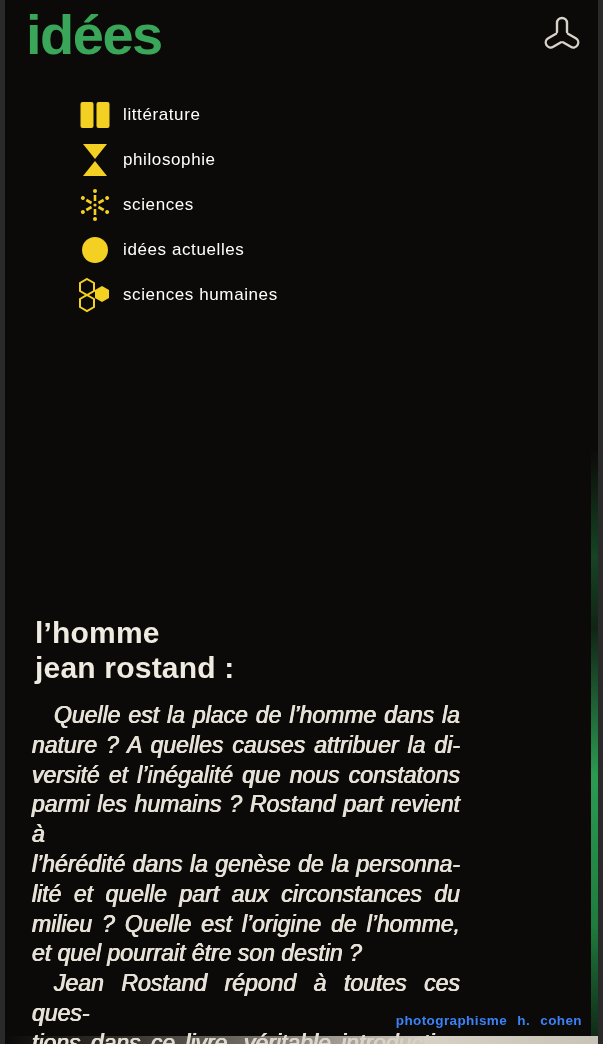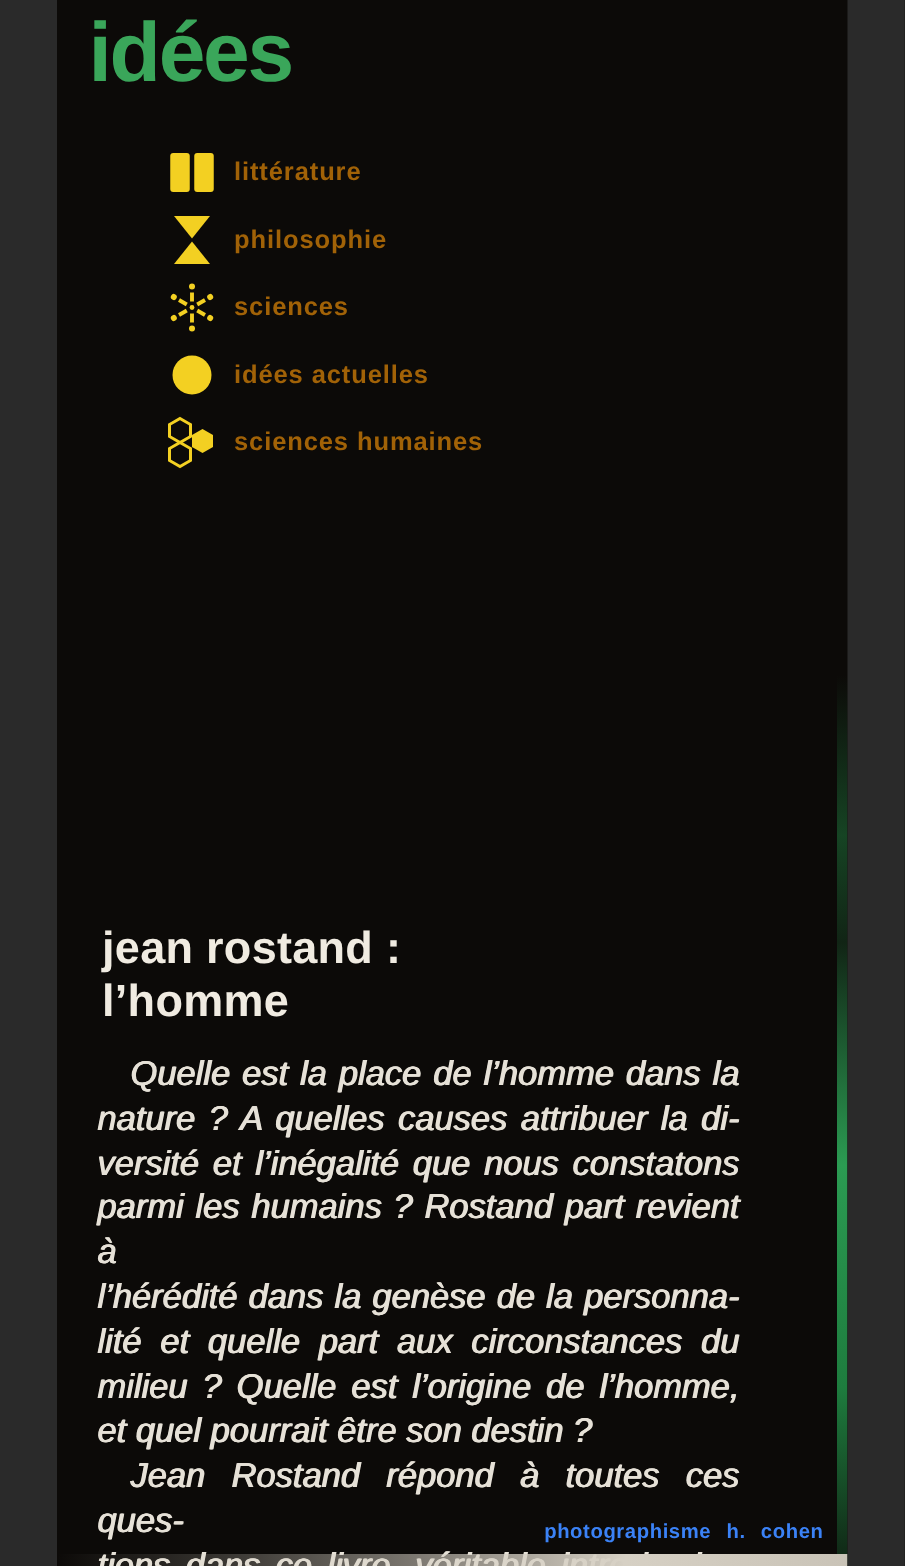--- a/index.html
+++ b/index.html
@@ -1,39 +1,39 @@
 <!DOCTYPE html>
 <html><head>
 <meta charset="utf-8">
 <style>
   * { margin:0; padding:0; box-sizing:border-box; }
   html,body { background:#2a2a2a; }
   body { font-family:"Liberation Sans","DejaVu Sans",sans-serif; }
 
   .cover {
-    position:relative; width:527px; height:1044px;
+    position:relative; width:593px; height:1044px;
     background:#0c0a08; overflow:hidden; margin:0 auto;
   }
 
   
   .brand-title {
     position:absolute; left:21px; top:4px;
     font-size:56px; font-weight:bold; letter-spacing:-1.5px;
     color:#3aa65a; line-height:1.1;
   }
 
   
   .pub-mark { position:absolute; left:534px; top:12px; }
 
   
   .categories { position:absolute; left:70px; top:92px; }
   .cat-row { display:flex; align-items:center; height:45px; }
   .cat-icon { width:40px; display:flex; justify-content:center; align-items:center; margin-right:8px; }
   .cat-label {
-    color:#a16207; font-size:17px; font-weight:bold; letter-spacing:0.6px;
+    color:#ffffff; font-size:17px; font-weight:normal; letter-spacing:0.6px;
   }
 
   
   .book-title {
     position:absolute; left:30px; top:615px;
     color:#f0ebe1; font-size:30px; font-weight:bold;
     line-height:35px; letter-spacing:0.2px;
   }
 
   
@@ -167,22 +167,22 @@
           </g>
           <polygon points="26,9 33,13 33,21 26,25 19,21 19,13" fill="#f3d022"></polygon>
         </svg>
       </span>
       <span class="cat-label">sciences humaines</span>
     </div>
 
   </div>
 
   <div class="book-title">
+    <div>l’homme</div>
     <div>jean rostand :</div>
-    <div>l’homme</div>
   </div>
 
   <div class="body-text">
     <div class="body-line indent">Quelle est la place de l’homme dans la</div>
     <div class="body-line">nature ? A quelles causes attribuer la di-</div>
     <div class="body-line">versité et l’inégalité que nous constatons</div>
     <div class="body-line">parmi les humains ? Rostand part revient à</div>
     <div class="body-line">l’hérédité dans la genèse de la personna-</div>
     <div class="body-line">lité et quelle part aux circonstances du</div>
     <div class="body-line">milieu ? Quelle est l’origine de l’homme,</div>

